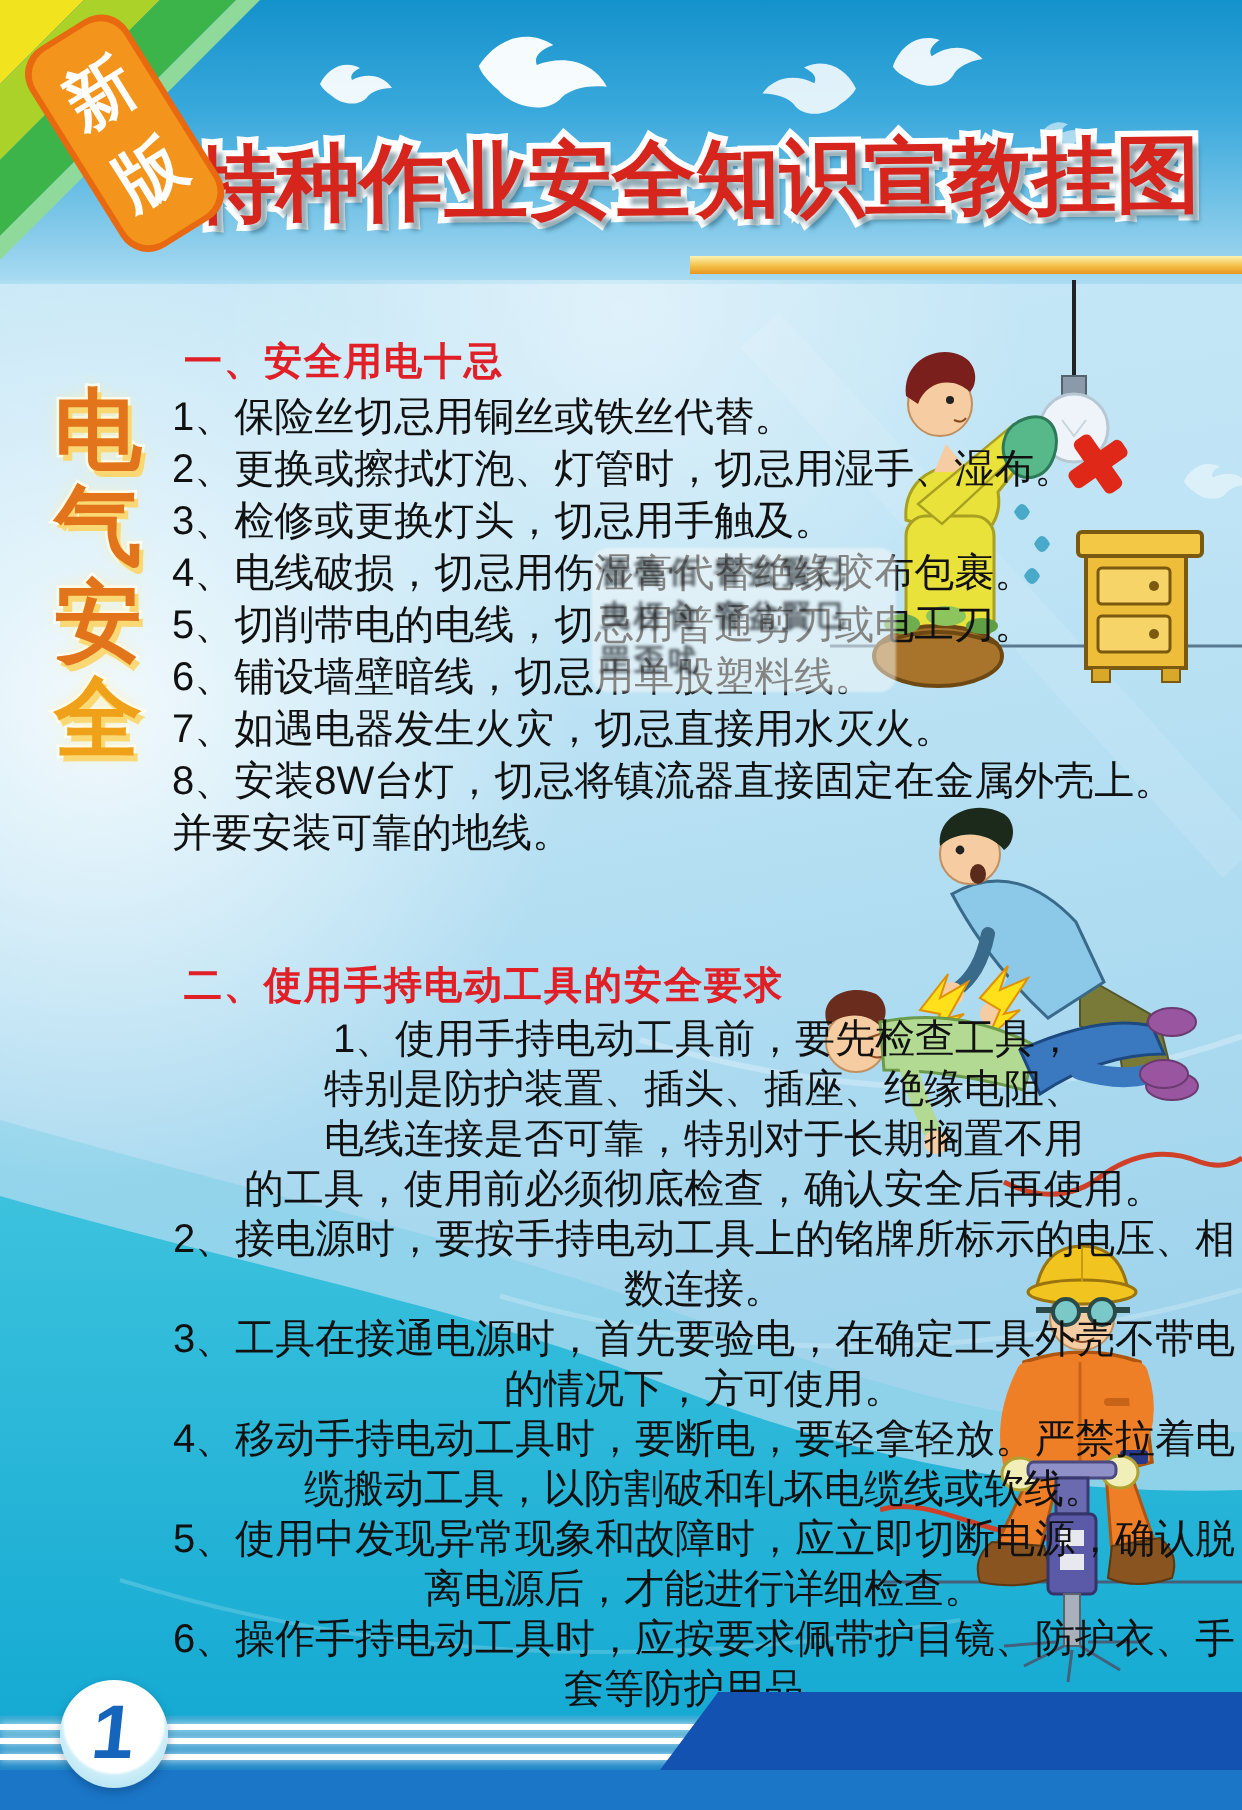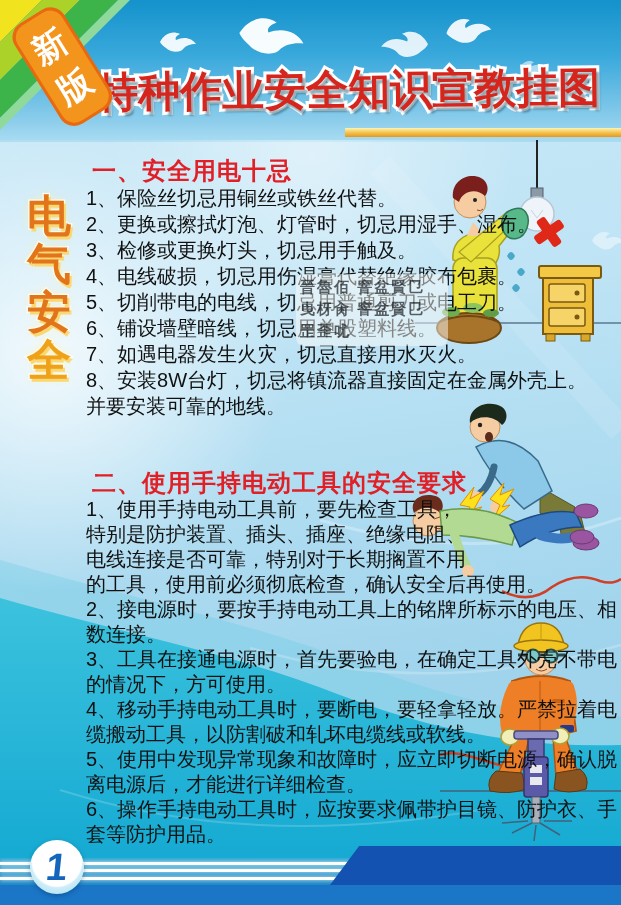--- a/index.html
+++ b/index.html
@@ -25,24 +25,24 @@
   
   .vertical-title{position:absolute;left:20px;top:192px;width:58px;text-align:center;}
   .vchar{font-size:44px;line-height:48px;font-weight:900;color:#e2751c;
       -webkit-text-stroke:2.5px #ffffff;paint-order:stroke fill;
       text-shadow:2px 3px 0 rgba(250,214,110,.95),0 0 8px rgba(255,240,170,.8);}
   .vchar:nth-child(4){color:#efa11a;}
   
   .section{position:absolute;left:86px;width:532px;color:#111;}
   .section-1{top:158px;}
   .section-2{top:470px;}
-  .sec-heading{font-size:24px;line-height:25px;font-weight:900;color:#e11f26;margin:0 0 2px 6px;
+  .sec-heading{font-size:19px;line-height:25px;font-weight:900;color:#e11f26;margin:11px 0 2px 6px;
       letter-spacing:1px;}
   .line{font-size:20px;line-height:26px;font-weight:400;white-space:nowrap;letter-spacing:0;}
-  .section-2 .line{line-height:25px;}
+  .section-2 .line{line-height:25px;text-align:center;}
   
   .watermark{position:absolute;left:296px;top:274px;width:152px;height:72px;
       background:rgba(250,250,248,.55);border-radius:8px;filter:blur(.4px);
       padding:2px 4px;box-sizing:border-box;overflow:hidden;opacity:.9;}
   .wm-row{font-size:15px;line-height:22px;font-weight:700;color:#24282c;opacity:.8;
       white-space:nowrap;letter-spacing:2px;filter:blur(.6px);}
   
   .illus{position:absolute;pointer-events:none;}
   
   .footer-stripes{position:absolute;left:0;top:858px;width:621px;height:27px;

